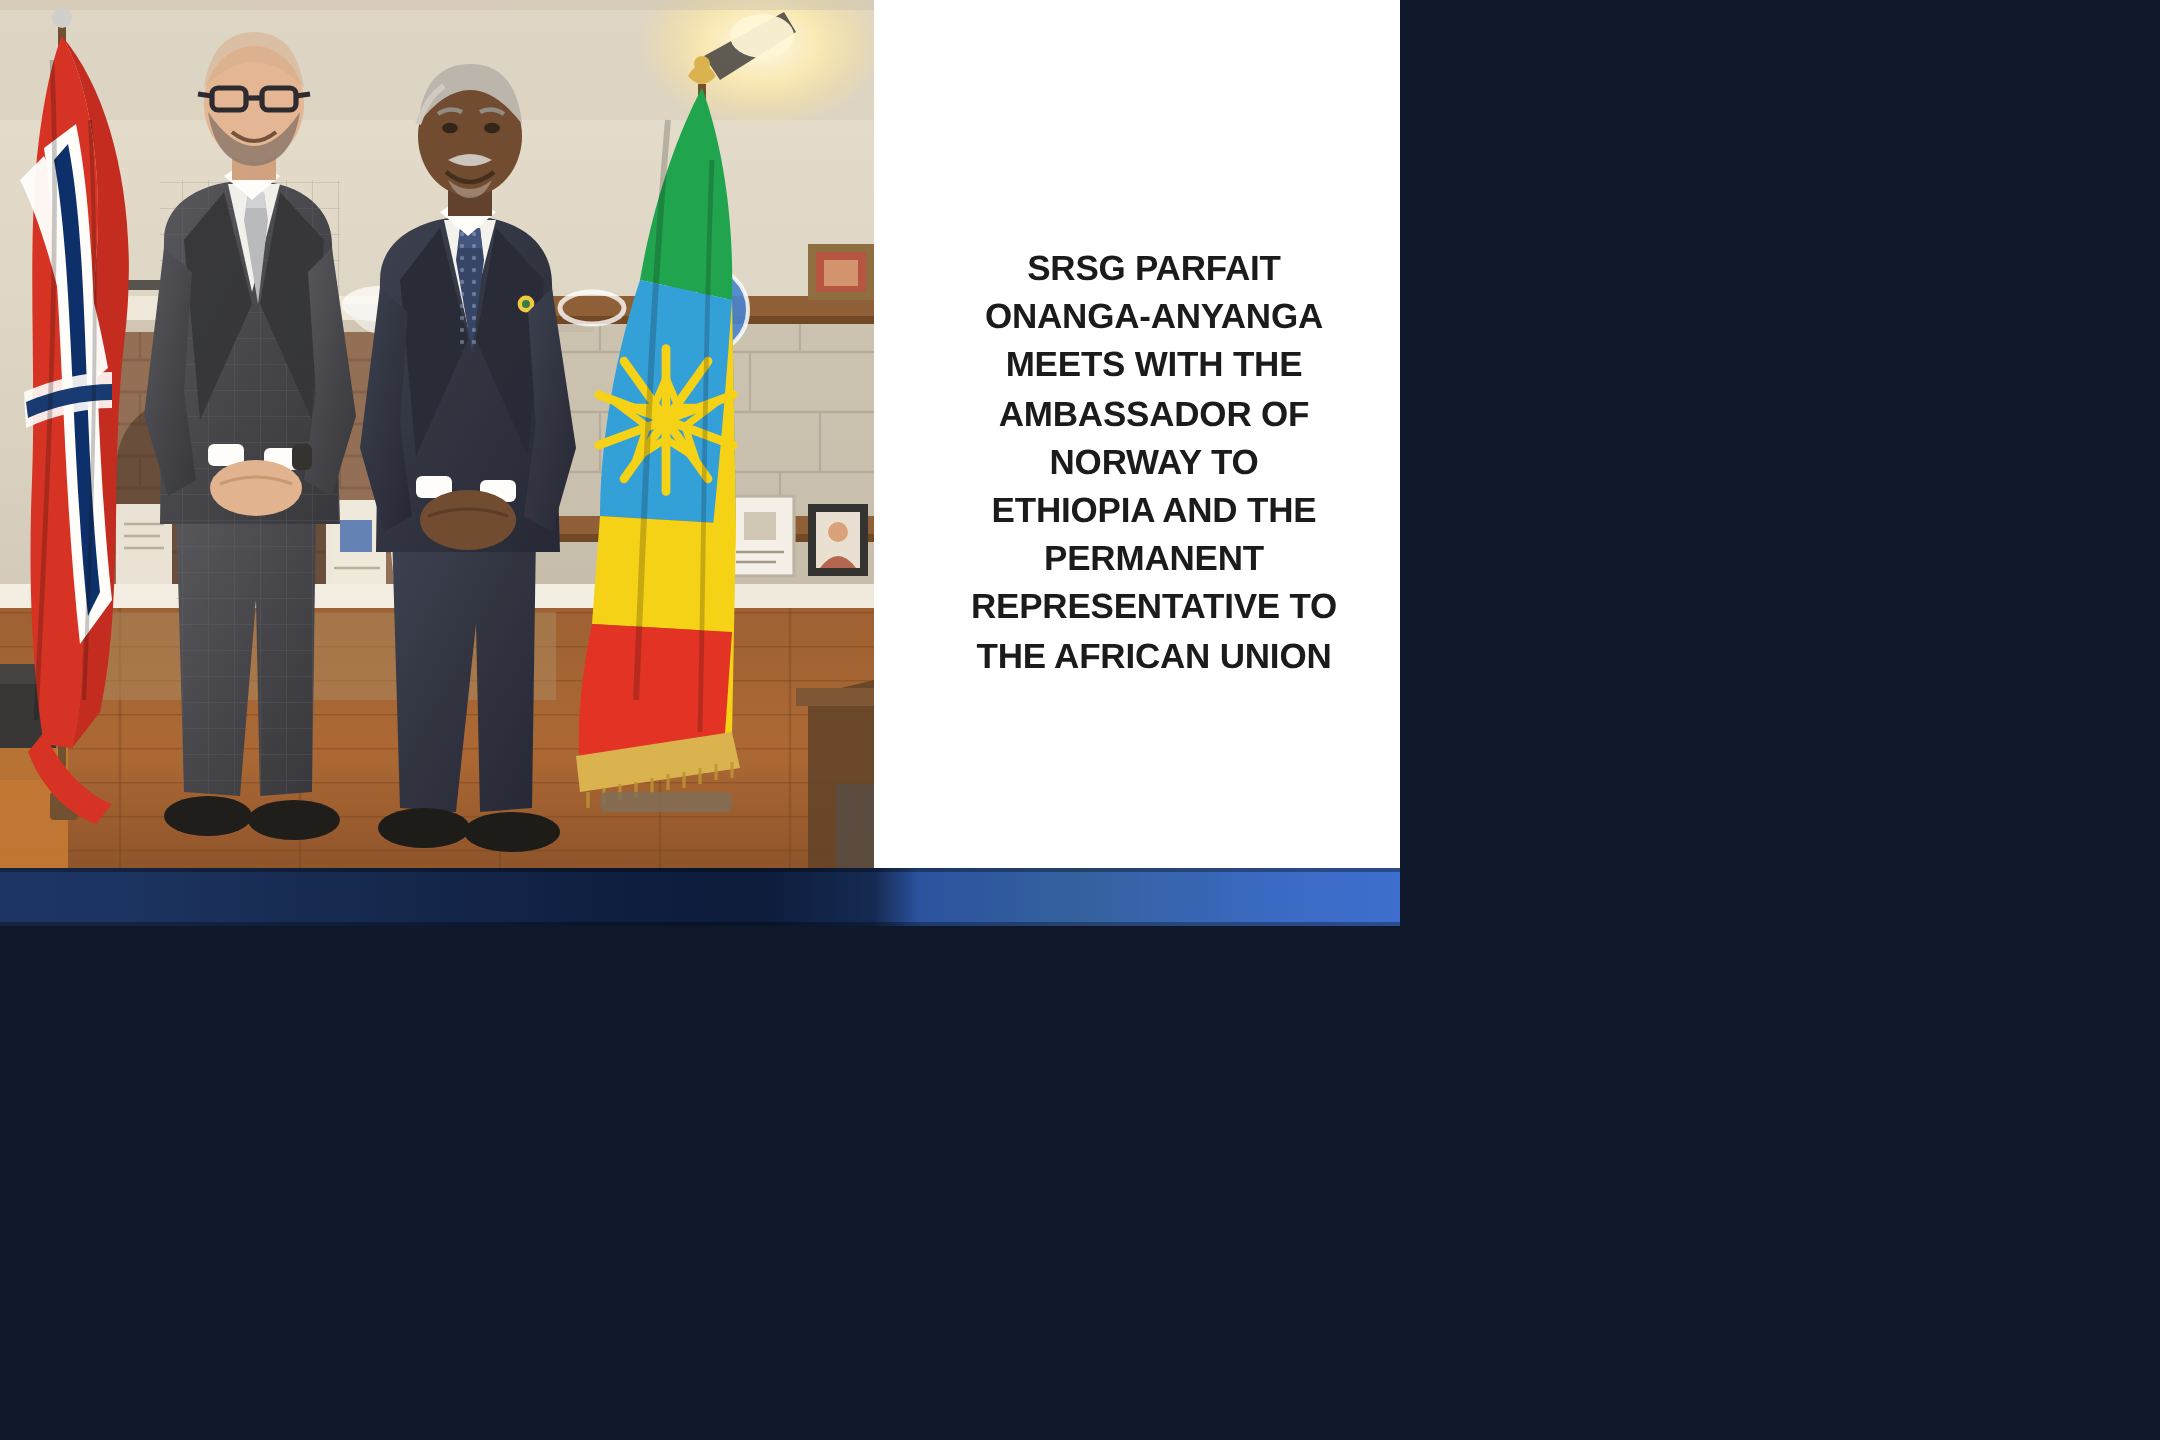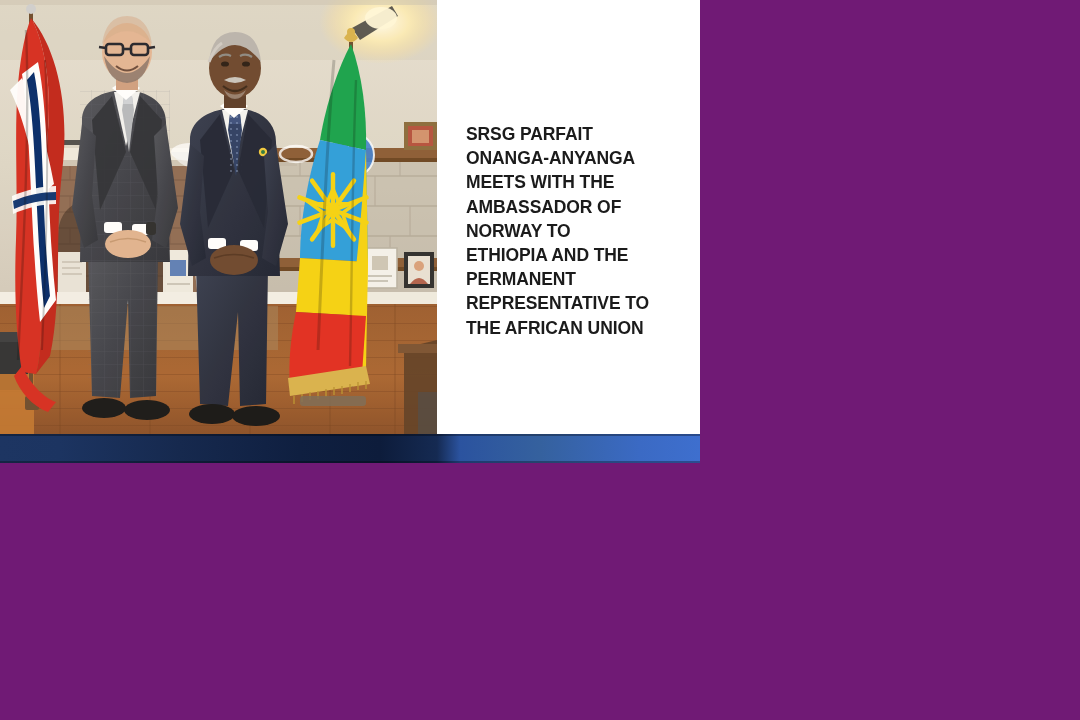--- a/index.html
+++ b/index.html
@@ -12,21 +12,22 @@
     width: 1080px;
     height: 720px;
     overflow: hidden;
     font-family: "Liberation Sans", sans-serif;
   }
 
   #stage {
     position: relative;
     width: 1080px;
     height: 720px;
-    background: #701a75;
+    background: #0f172a;
+    text-align: center;
   }
 
   
   #card {
     position: absolute;
     left: 0;
     top: 0;
     width: 700px;
     height: 463px;
     background: #ffffff;

